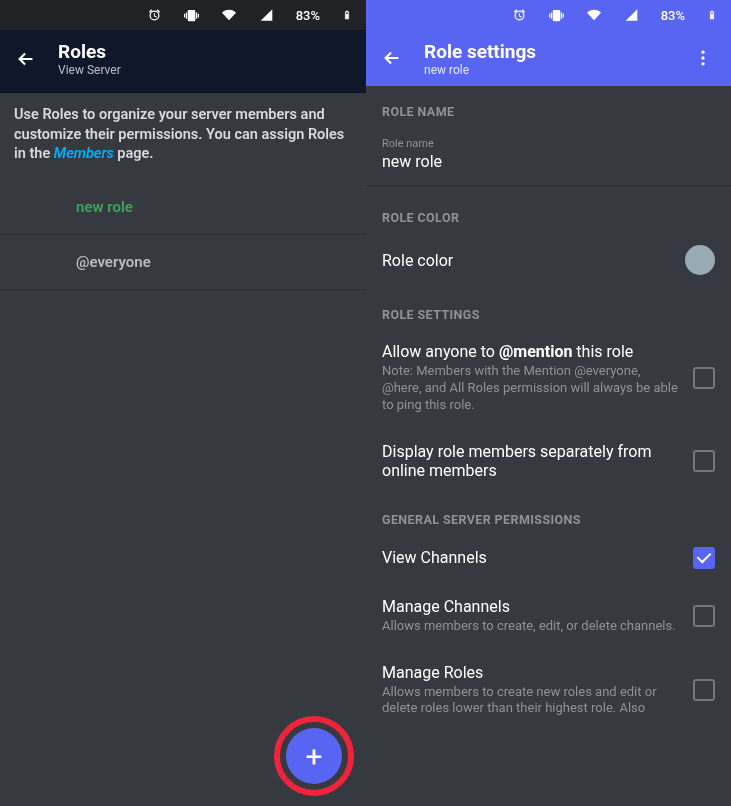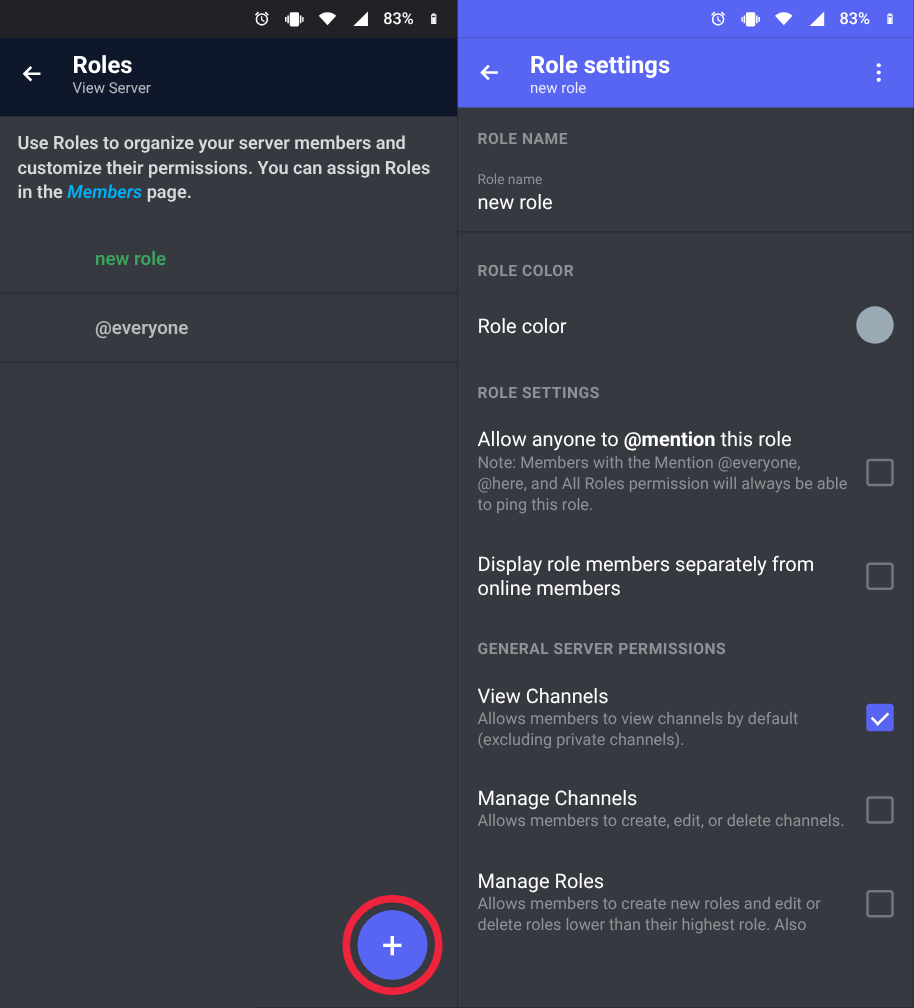--- a/index.html
+++ b/index.html
@@ -19,21 +19,21 @@
   .phone.left { width: 366px; background: #36393f; }
   .phone.right { width: 365px; background: #36393f; }
 
   
   .statusbar {
     height: 30px;
     display: flex;
     justify-content: flex-end;
     align-items: center;
     padding: 0 14px;
-    gap: 11px;
+    gap: 22px;
     color: #fff;
     font-size: 13px;
   }
   .phone.left .statusbar { background: #202225; }
   .phone.right .statusbar { background: #5865f2; }
   .statusbar .battery-text { font-weight: 500; }
   .sb-icon { display: inline-flex; align-items: center; }
 
   
   .header {
@@ -319,21 +319,20 @@
       <div class="row-title">Display role members separately from online members</div>
     </div>
     <div class="checkbox"></div>
   </div>
 
   <div class="section-label">GENERAL SERVER PERMISSIONS</div>
 
   <div class="row">
     <div class="row-body">
       <div class="row-title">View Channels</div>
-      <div class="row-desc">Allows members to view channels by default (excluding private channels).</div>
     </div>
     <div class="checkbox checked"></div>
   </div>
 
   <div class="row">
     <div class="row-body">
       <div class="row-title">Manage Channels</div>
       <div class="row-desc">Allows members to create, edit, or delete channels.</div>
     </div>
     <div class="checkbox"></div>

